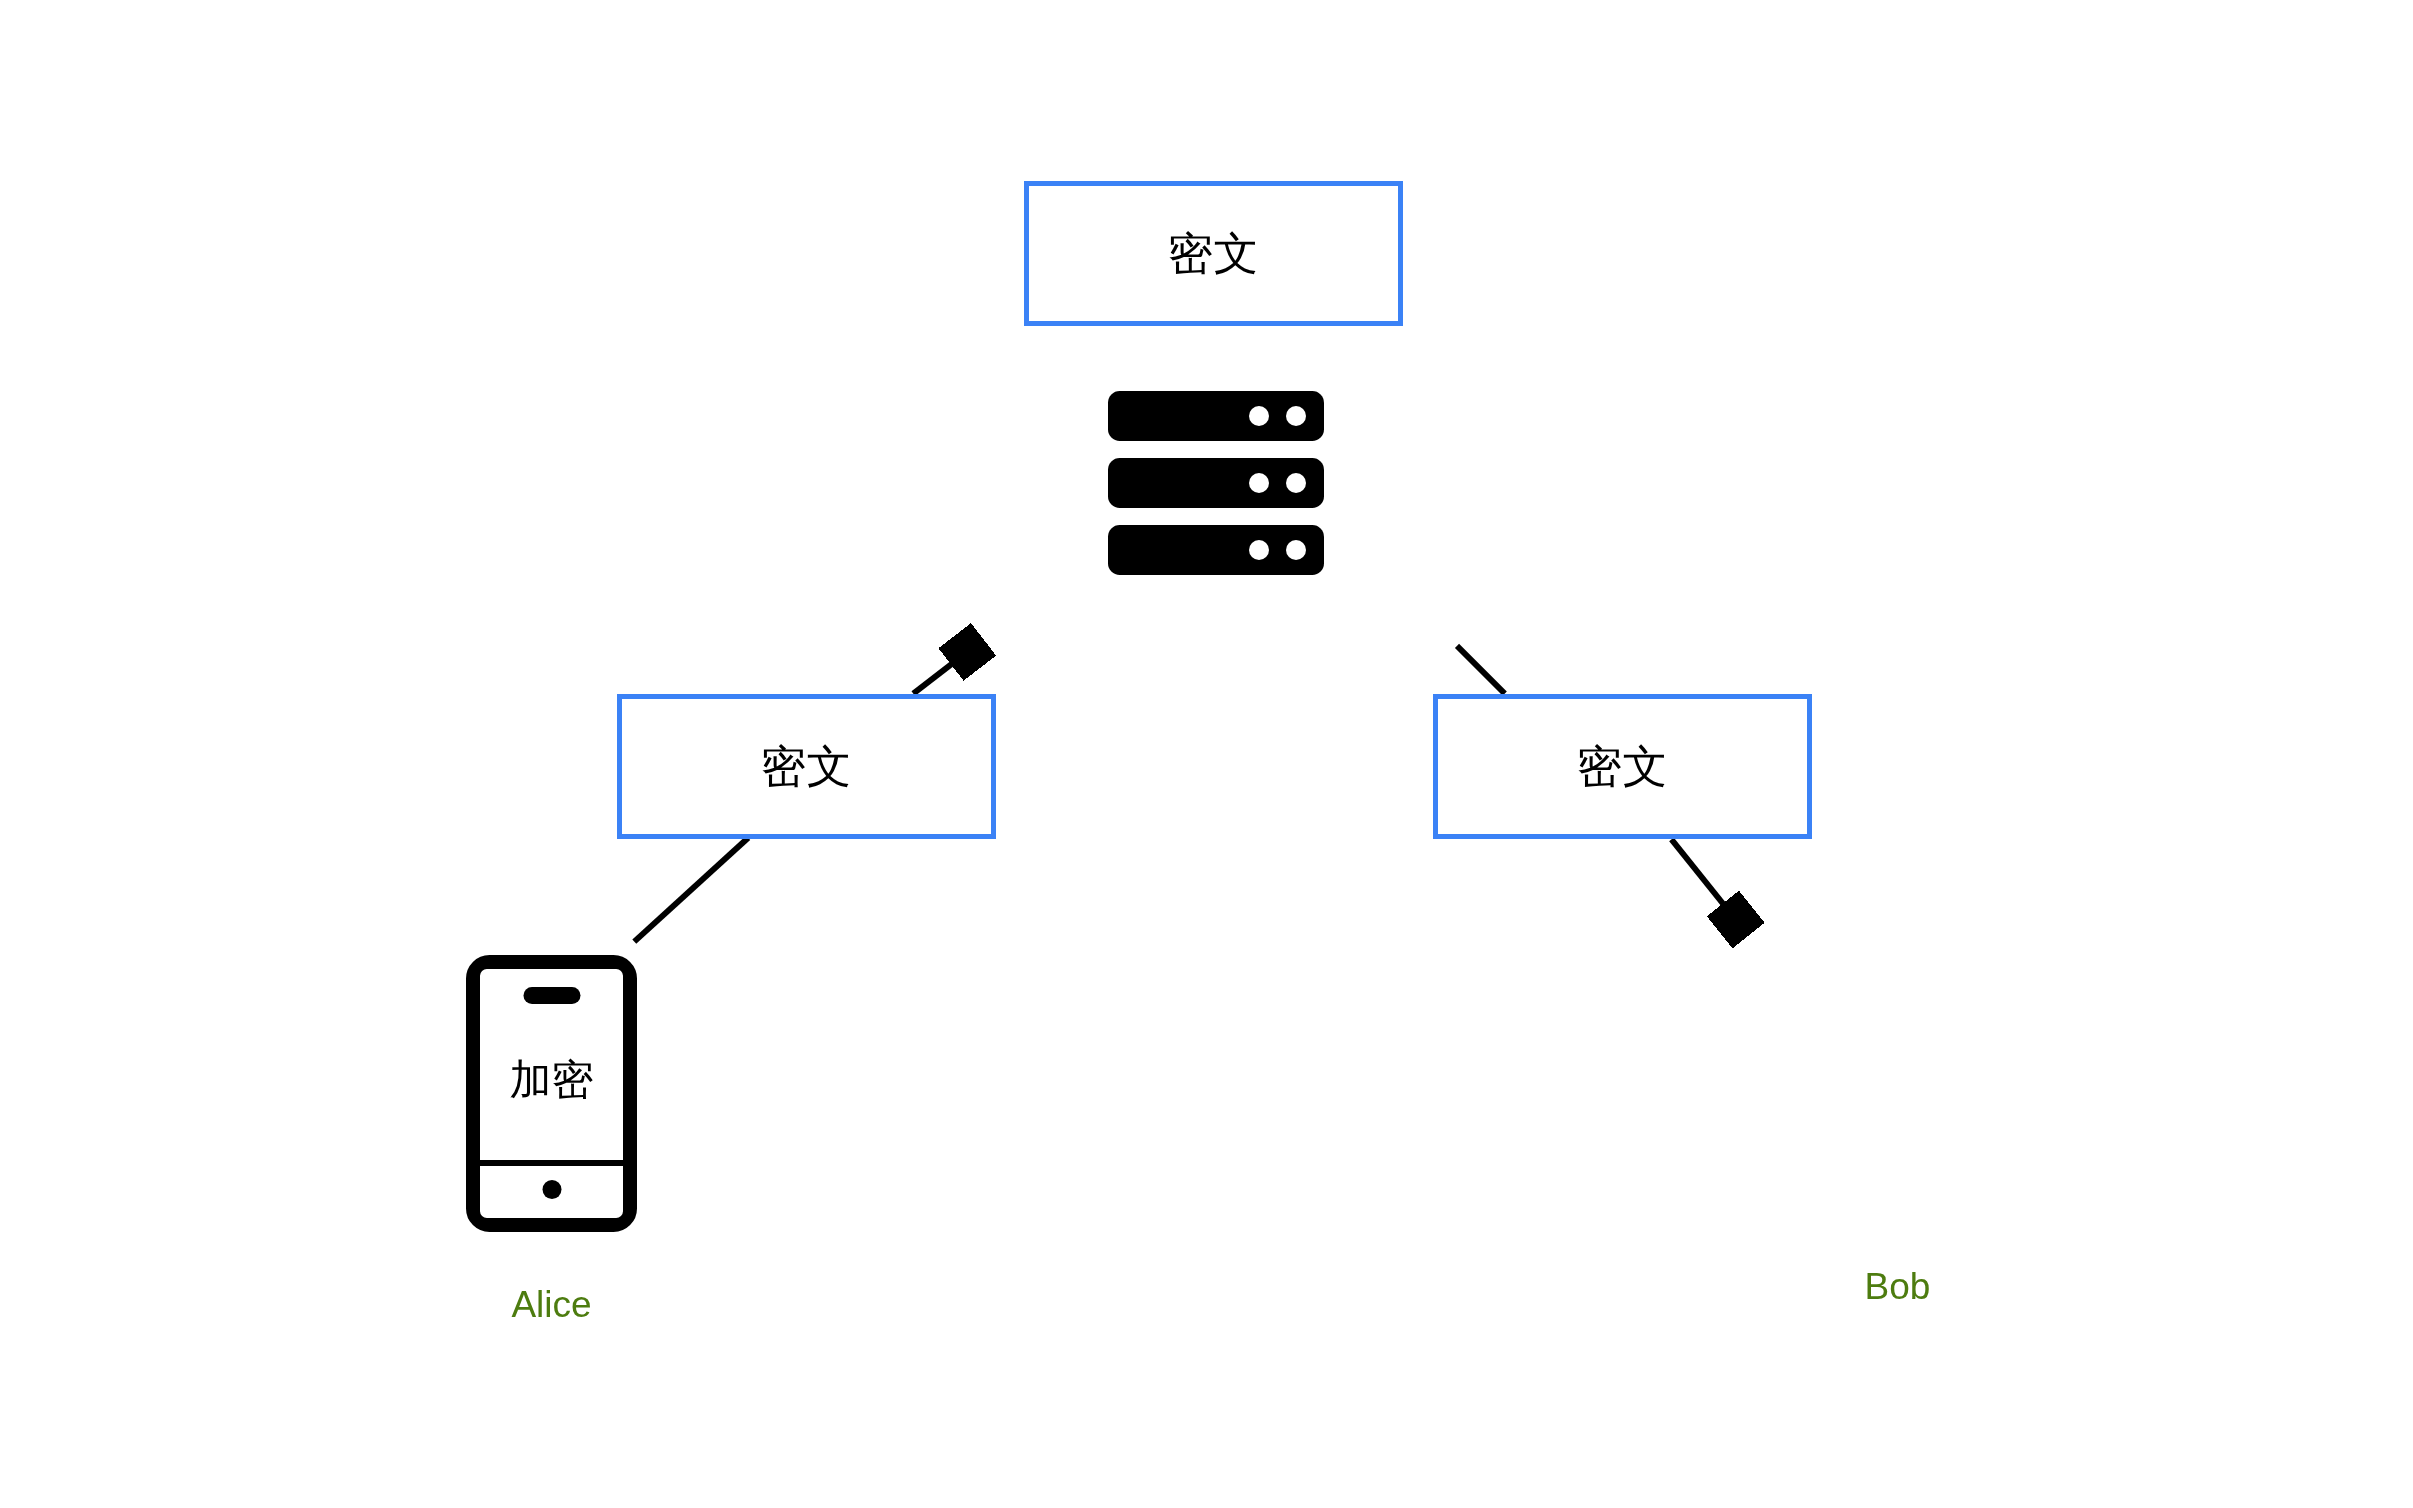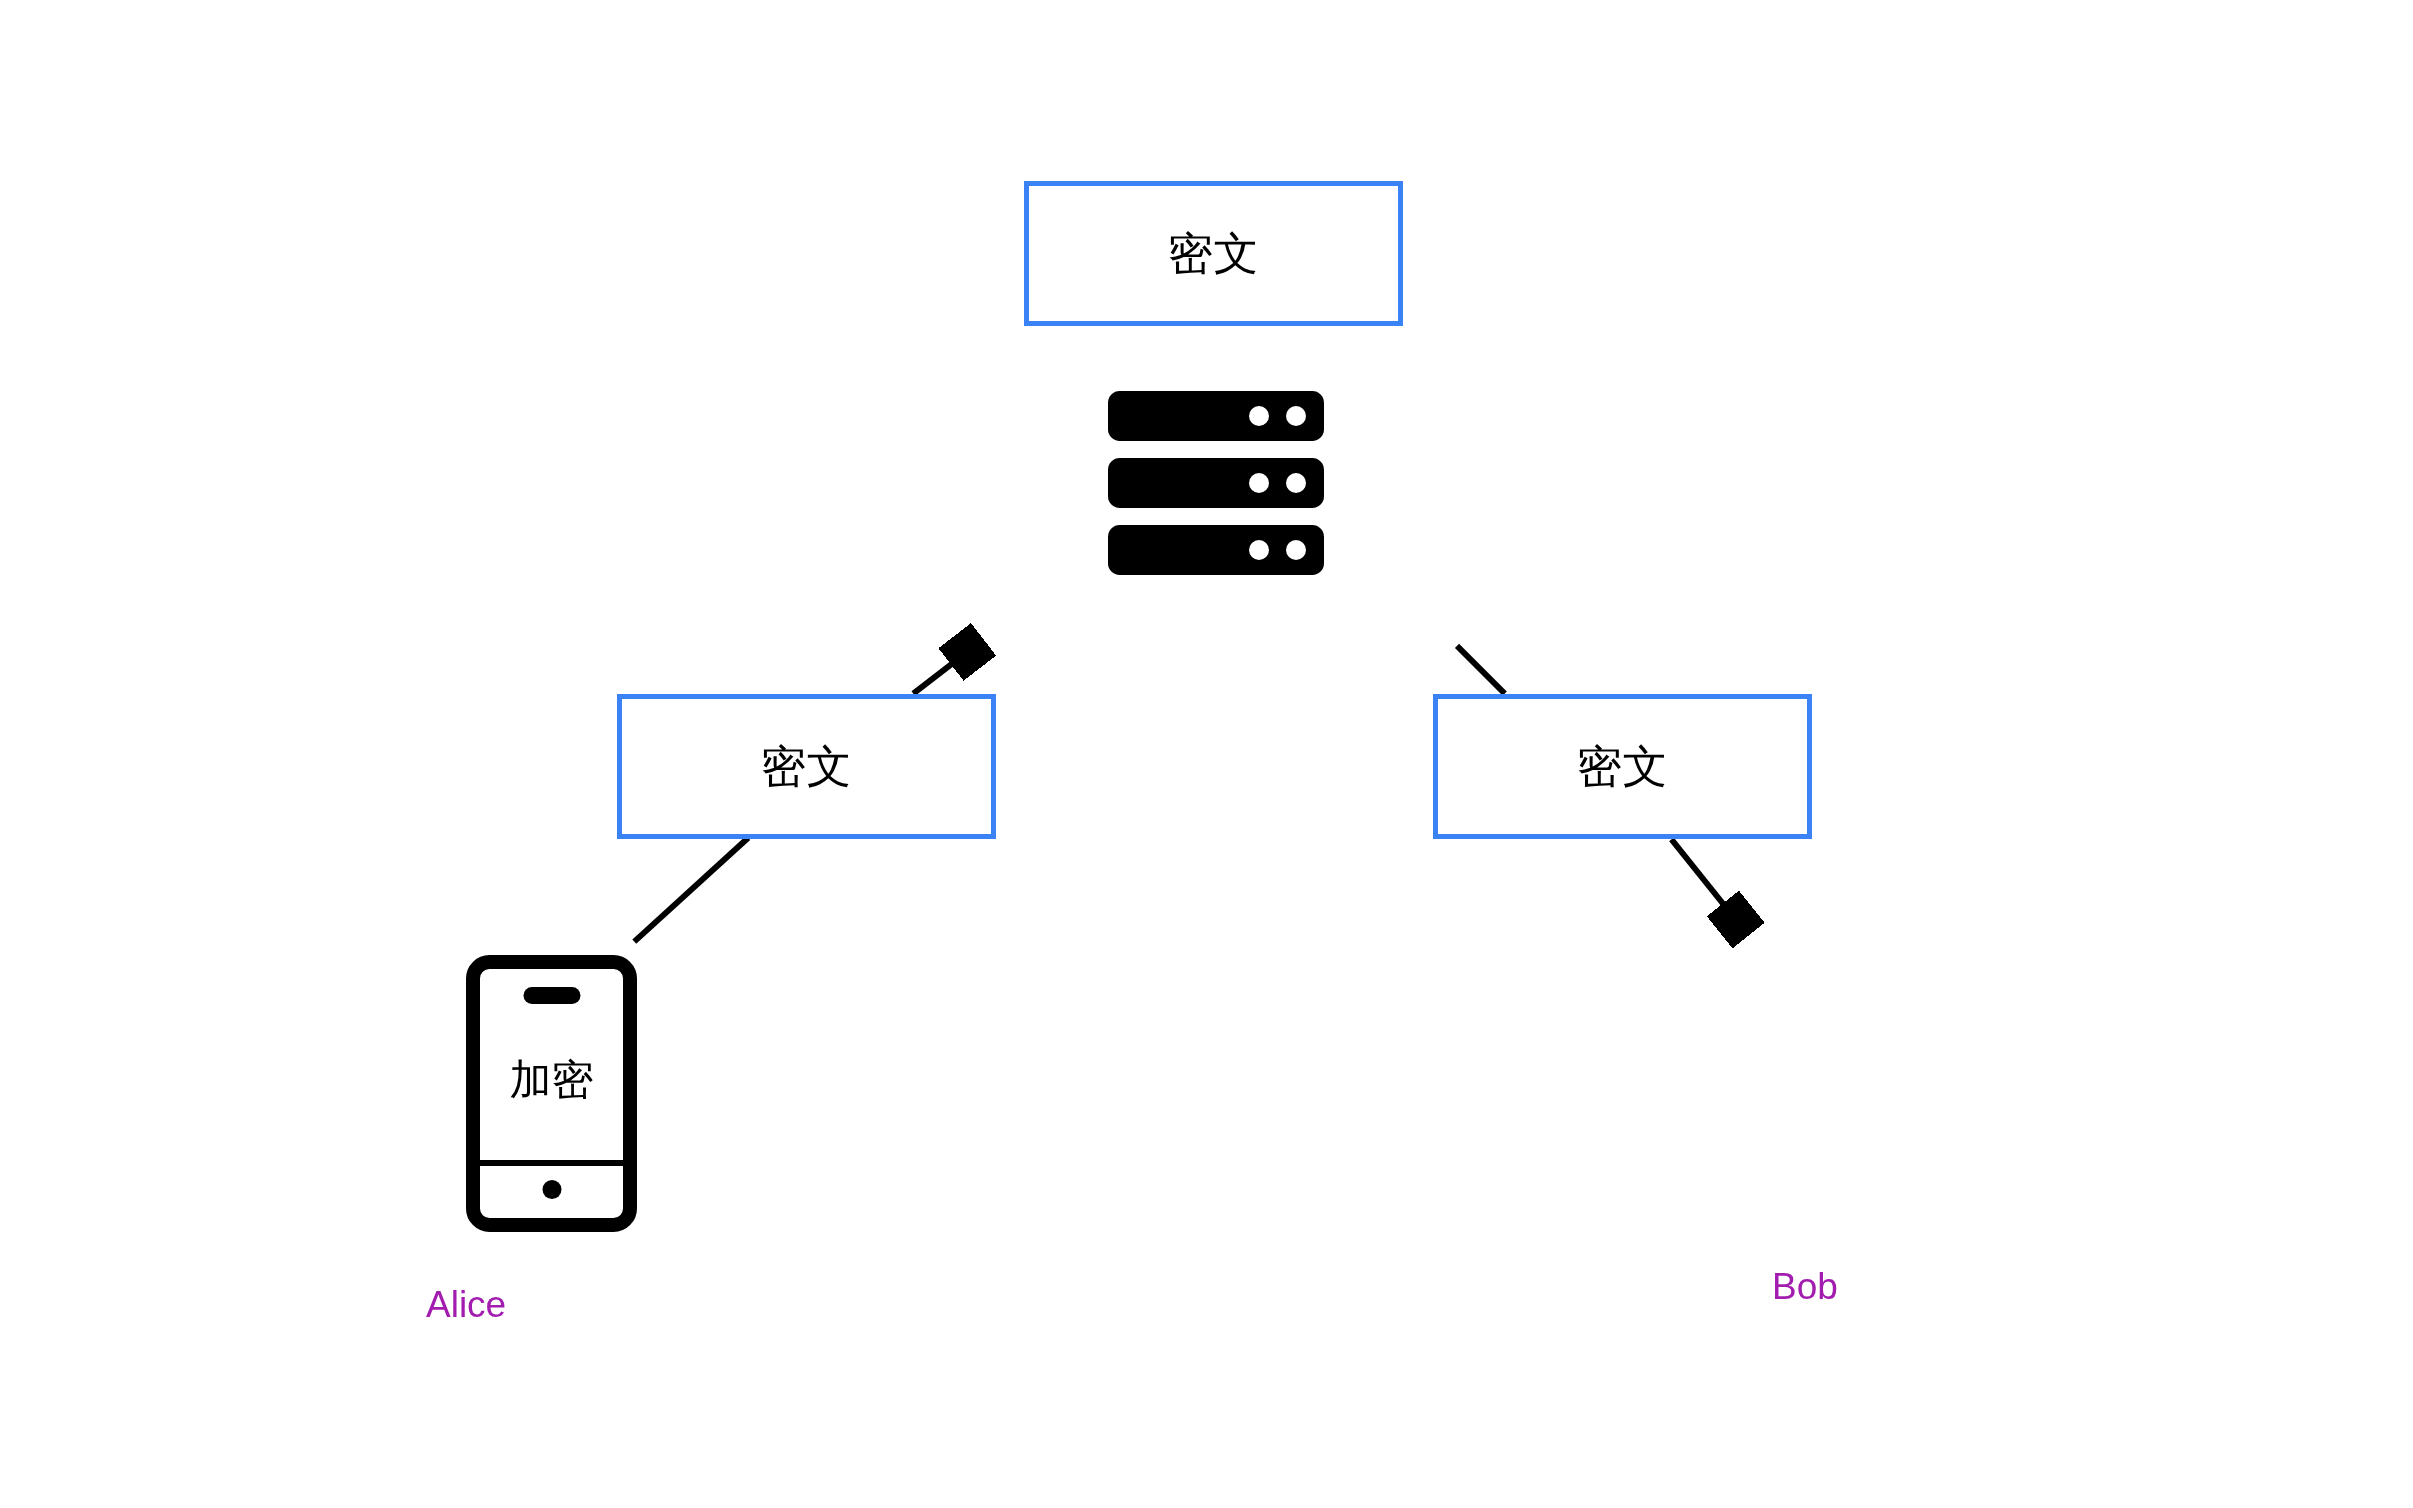--- a/index.html
+++ b/index.html
@@ -85,21 +85,21 @@
     z-index: 4;
   }
   #phone-alice { left: 466px; top: 955px; }
   #phone-bob   { left: 1775px; top: 937px; }
 
   .phone-screen {
     position: relative;
     width: 100%;
     height: 100%;
     background: #ffffff;
-    border-radius: 14px;
+    border-radius: 7px;
     overflow: hidden;
   }
   .phone-speaker {
     position: absolute;
     left: 50%;
     transform: translateX(-50%);
     top: 17.6px;
     width: 57px;
     height: 17.6px;
     border-radius: 9.2px;
@@ -147,23 +147,24 @@
   }
   #connectors line, #connectors path {
     stroke: #000000;
     stroke-width: 7;
     fill: none;
   }
 
   
   .person-caption {
     position: absolute;
+    text-align: center;
     font-size: 37px;
     line-height: 1;
-    color: #a21caf;
+    color: #4d7c0f;
     z-index: 4;
     width: 251px;
   }
   #caption-alice { left: 426px;  top: 1286px; }
   #caption-bob   { left: 1772px; top: 1268px; }
 </style>
 </head>
 <body>
 
 <div id="stage">

